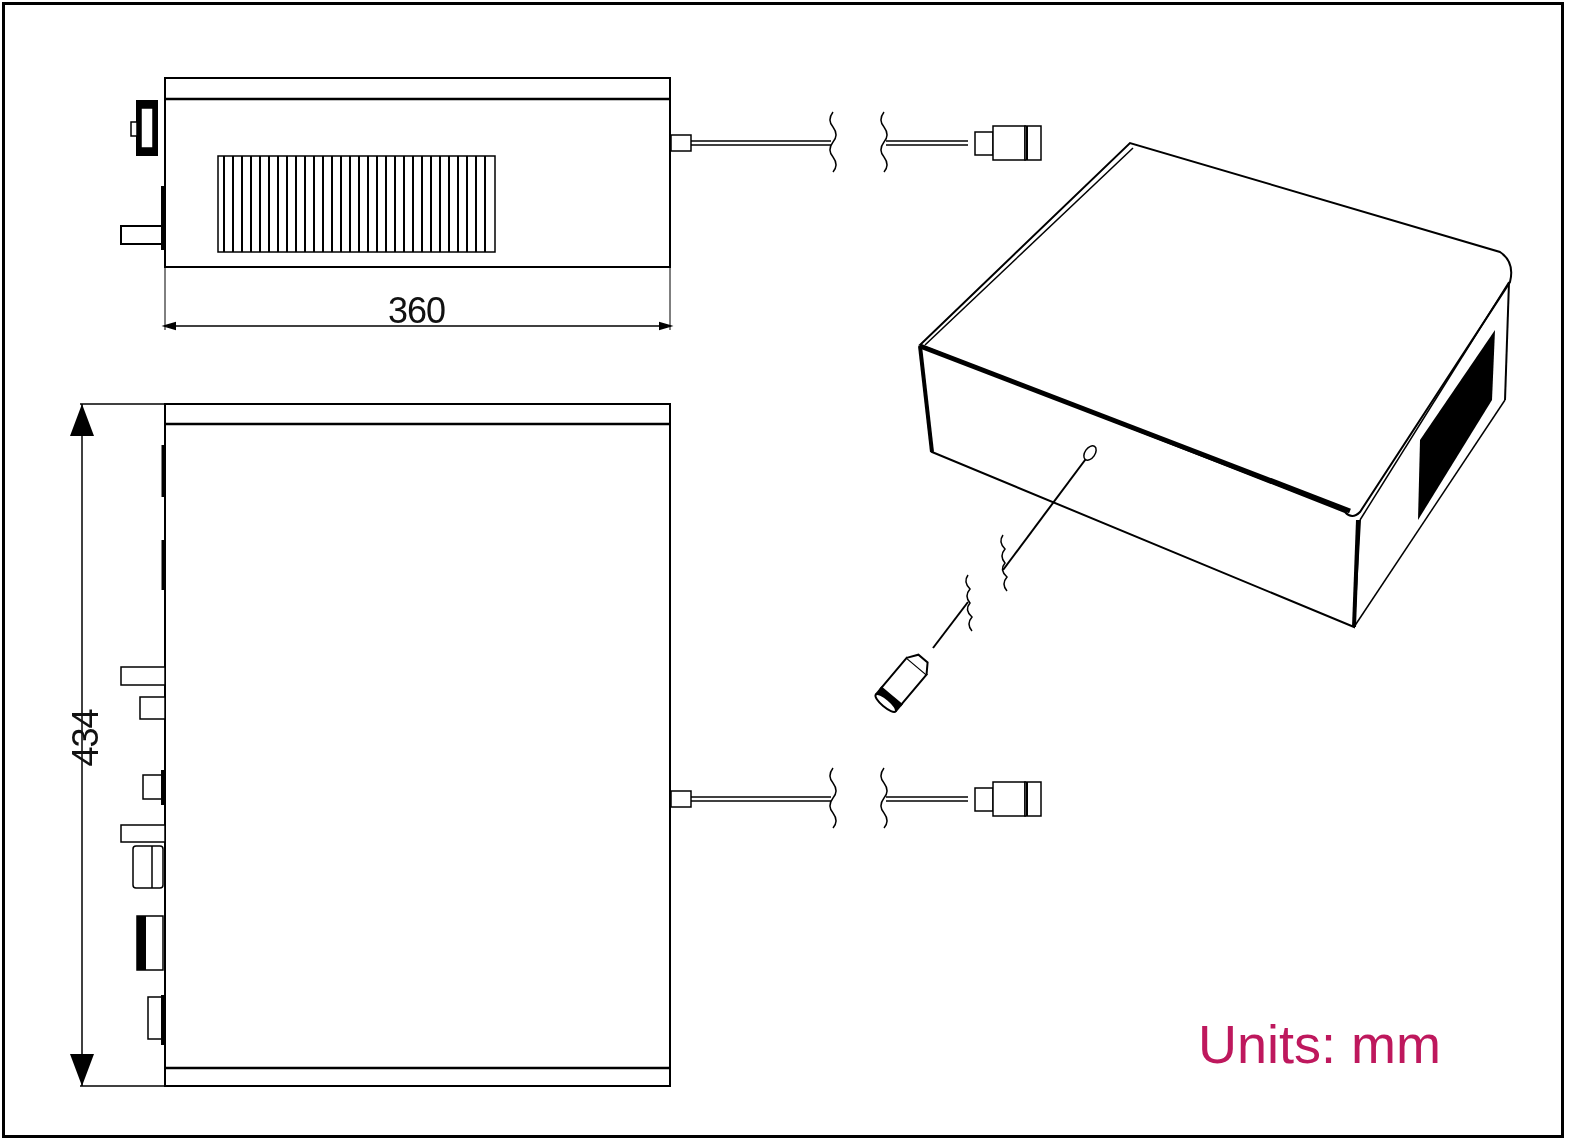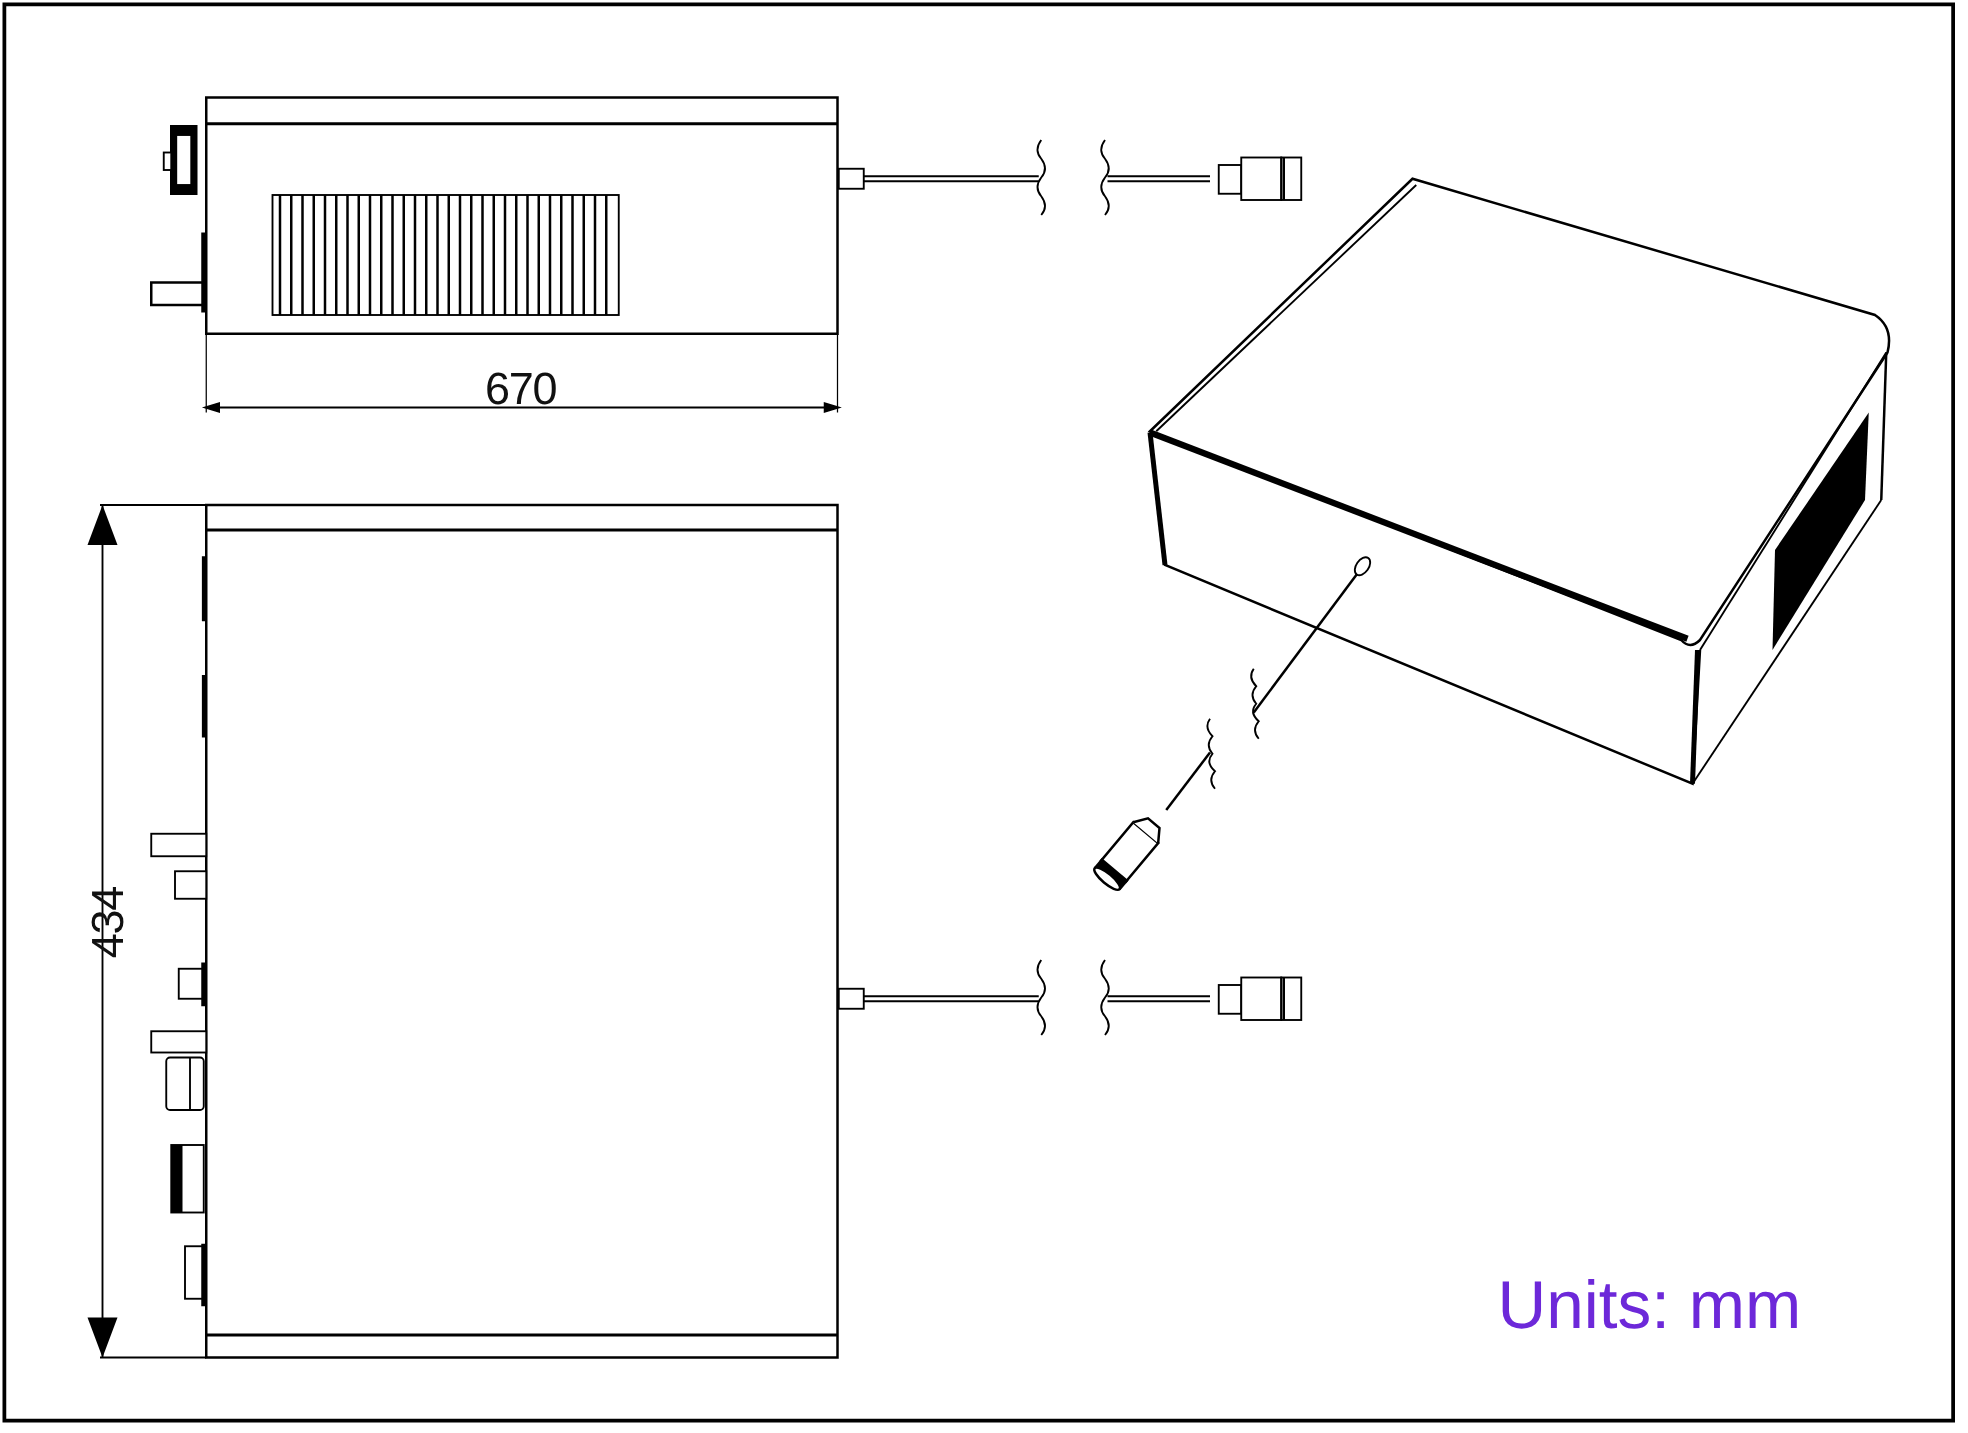--- a/index.html
+++ b/index.html
@@ -2,21 +2,21 @@
 <html><head>
   <meta charset="utf-8">
   <style>
     html, body { margin: 0; padding: 0; background: #ffffff; }
     body { width: 1574px; height: 1146px; position: relative; overflow: hidden; font-family: "Liberation Sans", sans-serif; }
     #drawing { position: absolute; left: 0; top: 0; width: 1574px; height: 1146px; }
     .frame { position: absolute; left: 2px; top: 2px; width: 1562px; height: 1136px; border: 3px solid #000; box-sizing: border-box; pointer-events: none; }
     .dim-label { position: absolute; color: #111; font-family: "Liberation Sans", sans-serif; font-size: 36px; line-height: 1; letter-spacing: -1px; }
     .dim-360 { left: 388px; top: 293px; }
     .dim-434 { left: 46px; top: 720px; transform: rotate(-90deg); transform-origin: center; width: 80px; text-align: center; }
-    .units { position: absolute; left: 1198px; top: 1017px; font-size: 54px; color: #6d28d9; font-family: "Liberation Sans", sans-serif; line-height: 1; }
+    .units { position: absolute; left: 1198px; top: 1017px; font-size: 54px; color: #be185d; font-family: "Liberation Sans", sans-serif; line-height: 1; }
   </style>
 </head>
 <body>
 
 <div class="frame"></div>
 
 <svg id="drawing" viewBox="0 0 1574 1146" xmlns="http://www.w3.org/2000/svg">
 
   <g fill="none" stroke="#000" stroke-width="2">
 
@@ -146,15 +146,15 @@
 
     <g transform="translate(905 680) rotate(-50)">
       <rect x="-22" y="-13" width="40" height="26" fill="#fff" stroke-width="2"></rect>
       <rect x="-30" y="-14" width="10" height="28" fill="#000" stroke="none"></rect>
       <ellipse cx="-30" cy="0" rx="4" ry="13" fill="#fff" stroke-width="2"></ellipse>
       <path d="M18 -13 L28 -6 L28 6 L18 13" fill="#fff" stroke-width="2"></path>
     </g>
   </g>
 </svg>
 
-<div class="dim-label dim-360">670</div>
+<div class="dim-label dim-360">360</div>
 <div class="dim-label dim-434">434</div>
 <div class="units">Units: mm</div>
 
 </body></html>

